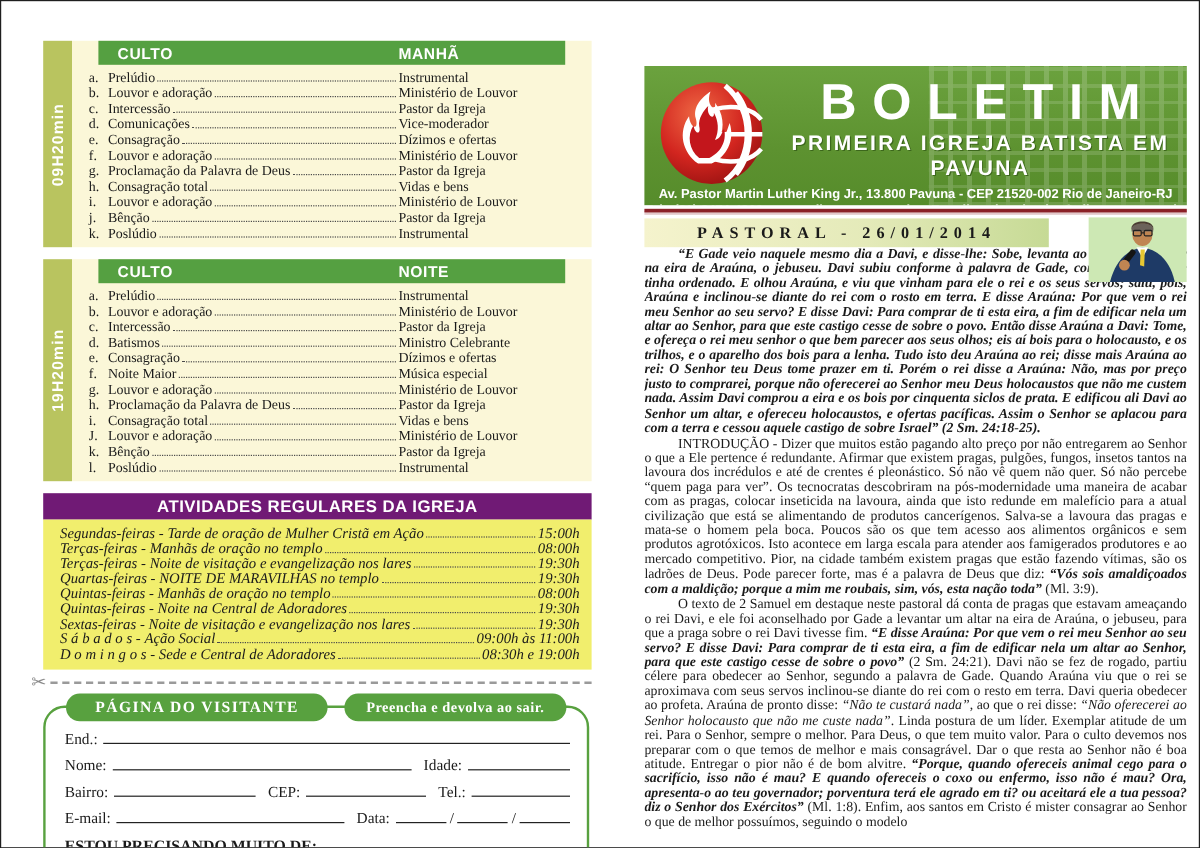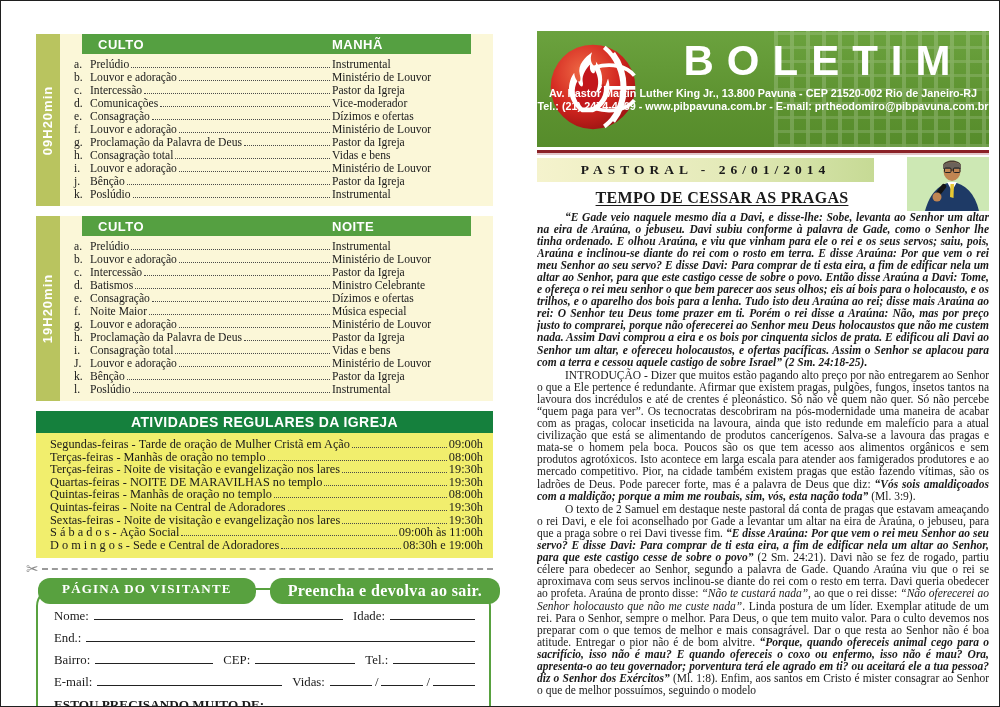--- a/index.html
+++ b/index.html
@@ -17,54 +17,54 @@
         font-weight:bold;font-size:13px;display:flex;padding:2.5px 8px 2.5px 16px;letter-spacing:.5px;justify-content:center;}
   .h-right{margin-left:auto;width:131px;text-align:left;}
   .service-rows{padding-top:4px;}
   .s-row{display:flex;align-items:baseline;font-size:11.6px;line-height:12px;padding:0 8px 0 14px;}
   .s-letter{width:16px;flex:none;}
   .s-item{white-space:nowrap;}
   .s-leader{flex:1;border-bottom:1.3px dotted #4a4a4a;margin:0 2px 2px 2px;height:9px;}
   .s-val{width:153px;flex:none;}
 
   .activities{margin-bottom:4px;}
-  .act-header{background:#15803d;color:#fff;font-family:"Liberation Sans",sans-serif;font-weight:bold;
+  .act-header{background:#701a75;color:#fff;font-family:"Liberation Sans",sans-serif;font-weight:bold;
         font-size:14px;text-align:center;padding:3px 0;letter-spacing:.4px;}
   .act-body{background:#f1ee6d;padding:5px 10px 7px 14px;}
-  .a-row{display:flex;align-items:baseline;font-size:12.3px;line-height:12.6px;}
+  .a-row{display:flex;align-items:baseline;font-size:12.3px;line-height:12.6px;font-style:italic;}
   .a-day{white-space:pre;}
   .a-sep{white-space:pre;}
   .a-desc{white-space:nowrap;}
   .a-leader{flex:1;border-bottom:1.3px dotted #4a4a4a;margin:0 2px 2px 2px;height:9px;}
   .a-time{white-space:nowrap;}
 
   .cut{display:flex;align-items:center;color:#8a8a8a;margin:3px 0 12px -10px;height:14px;}
   .cut .scissors{font-size:15px;margin-right:3px;line-height:1;}
   .cut .dashes{flex:1;border-top:2.5px dashed #9a9a9a;}
 
   .visitor{border:2.5px solid #58a13f;border-radius:18px;position:relative;
         padding:12px 14px 9px 16px;margin-right:2px;}
-  .v-tabs{position:absolute;top:-12px;left:0;right:0;display:flex;gap:14px;}
+  .v-tabs{position:absolute;top:-12px;left:0;right:0;display:flex;justify-content:center;gap:14px;}
   .v-pill{background:#58a13f;color:#fff;border-radius:12px;padding:3px 24px;font-weight:bold;
         font-size:13px;letter-spacing:1.2px;white-space:nowrap;}
-  .v-pill2{font-size:16px;letter-spacing:.4px;padding:4px 18px;}
+  .v-pill2{font-size:12px;letter-spacing:.4px;padding:4px 18px;}
   .f-row{display:flex;align-items:baseline;font-size:12.8px;margin-top:5px;}
   .f-label{white-space:nowrap;margin-right:5px;}
   .f-label.ml{margin-left:10px;}
   .f-line{border-bottom:1px solid #222;height:12px;}
   .grow1{flex:1;}
   .w80{width:85px;flex:none;}
   .w100{width:100px;flex:none;}
   .w115{width:118px;flex:none;}
   .w40{width:42px;flex:none;}
   .slash{margin:0 3px;}
   .needs-title{font-weight:bold;font-size:13.2px;margin-top:7px;}
 
   
-  .col-right{flex:1;box-sizing:border-box;padding:30px 10px 12px 27px;position:relative;}
+  .col-right{flex:1;box-sizing:border-box;padding:30px 10px 12px 27px;position:relative;margin-top:24px;}
   .masthead{background:linear-gradient(180deg,#6ba23e 0%,#5d9230 60%,#568c2b 100%);
         position:relative;height:116px;overflow:hidden;}
   .mast-building{position:absolute;right:0;top:0;bottom:0;width:215px;opacity:.20;pointer-events:none;
         background:
         repeating-linear-gradient(90deg, rgba(255,255,255,.85) 0 4px, transparent 4px 16px),
         repeating-linear-gradient(0deg, rgba(255,255,255,.7) 0 3px, transparent 3px 14px);}
   .logo{position:absolute;left:9px;top:8px;width:94px;height:94px;}
   .mast-title{margin-left:108px;text-align:center;color:#fff;font-family:"Liberation Sans",sans-serif;
         font-weight:bold;font-size:42px;line-height:1;letter-spacing:13px;text-indent:13px;
         padding-top:9px;position:relative;}
@@ -261,21 +261,21 @@
       </div>
 
     <section class="activities">
       <div class="act-header">ATIVIDADES REGULARES DA IGREJA</div>
       <div class="act-body" id="act-body">
           <div class="a-row">
             <span class="a-day">Segundas-feiras</span>
             <span class="a-sep"> - </span>
             <span class="a-desc">Tarde de oração de Mulher Cristã em Ação</span>
             <span class="a-leader"></span>
-            <span class="a-time">09:00h</span>
+            <span class="a-time">15:00h</span>
           </div>
           <div class="a-row">
             <span class="a-day">Terças-feiras</span>
             <span class="a-sep"> - </span>
             <span class="a-desc">Manhãs de oração no templo</span>
             <span class="a-leader"></span>
             <span class="a-time">08:00h</span>
           </div>
           <div class="a-row">
             <span class="a-day">Terças-feiras</span>
@@ -333,42 +333,42 @@
       <span class="scissors">✂</span>
       <span class="dashes"></span>
     </div>
 
     <div class="visitor">
       <div class="v-tabs">
         <span class="v-pill">PÁGINA DO VISITANTE</span>
         <span class="v-pill v-pill2">Preencha e devolva ao sair.</span>
       </div>
 
+      <div class="f-row">
+        <span class="f-label">End.:</span>
+        <span class="f-line grow1"></span>
+      </div>
       <div class="f-row">
         <span class="f-label">Nome:</span>
         <span class="f-line grow1"></span>
         <span class="f-label ml">Idade:</span>
         <span class="f-line w80"></span>
-      </div>
-      <div class="f-row">
-        <span class="f-label">End.:</span>
-        <span class="f-line grow1"></span>
       </div>
       <div class="f-row">
         <span class="f-label">Bairro:</span>
         <span class="f-line w115"></span>
         <span class="f-label ml">CEP:</span>
         <span class="f-line w100"></span>
         <span class="f-label ml">Tel.:</span>
         <span class="f-line grow1"></span>
       </div>
       <div class="f-row">
         <span class="f-label">E-mail:</span>
         <span class="f-line grow1"></span>
-        <span class="f-label ml">Vidas:</span>
+        <span class="f-label ml">Data:</span>
         <span class="f-line w40"></span>
         <span class="slash">/</span>
         <span class="f-line w40"></span>
         <span class="slash">/</span>
         <span class="f-line w40"></span>
       </div>
 
       <div class="needs-title">ESTOU PRECISANDO MUITO DE:</div>
 
     </div>
@@ -388,20 +388,21 @@
         <circle cx="50" cy="51" r="45" fill="url(#lg)"></circle>
         <path d="M62,9 C88,30 88,74 62,93" stroke="#fff" fill="none" stroke-width="4.5"></path>
         <path d="M72,15 C88,36 88,68 72,88" stroke="#fff" fill="none" stroke-width="3.5"></path>
         <path d="M52,30 C70,25 86,29 94,39" stroke="#fff" fill="none" stroke-width="4"></path>
         <path d="M52,52 L95,52" stroke="#fff" fill="none" stroke-width="4"></path>
         <path d="M52,74 C70,79 86,75 94,65" stroke="#fff" fill="none" stroke-width="4"></path>
         <path d="M38,78 C24,68 20,50 30,36 C31,47 39,49 36,38 C33,27 42,19 49,14 C44,27 55,33 53,24 C60,33 62,45 57,56 C63,54 64,47 66,42 C71,58 63,72 50,78 Z" fill="#fff"></path>
         <path d="M39,73 C30,66 28,53 34,44 C35,52 41,53 39,45 C38,38 43,31 47,27 C45,36 53,40 52,33 C56,40 57,49 53,57 C58,56 59,51 61,47 C64,59 57,69 48,73 Z" fill="#c3161c"></path>
       </svg>
       <div class="mast-title">BOLETIM</div>
+      <div class="mast-sub">PRIMEIRA IGREJA BATISTA EM PAVUNA</div>
       <div class="mast-addr">Av. Pastor Martin Luther King Jr., 13.800 Pavuna - CEP 21520-002 Rio de Janeiro-RJ</div>
       <div class="mast-addr mast-addr2">Tel.: (21) 2474-4369 - www.pibpavuna.com.br - E-mail: prtheodomiro@pibpavuna.com.br</div>
     </header>
 
     <div class="maroon-rule"></div>
 
     <div class="pastoral-wrap">
       <div class="pastoral-bar">PASTORAL - 26/01/2014</div>
       <svg class="pastor-photo" viewBox="0 0 82 54">
         <rect x="0" y="0" width="82" height="54" fill="#cde8b4"></rect>
@@ -412,21 +413,20 @@
         <rect x="46.5" y="11" width="6.5" height="4.5" rx="1" fill="none" stroke="#222" stroke-width="1"></rect>
         <line x1="44" y1="13" x2="46.5" y2="13" stroke="#222" stroke-width="1"></line>
         <path d="M18,54 C23,35 33,27 45,25 C58,27 68,36 72,54 Z" fill="#1e3a66"></path>
         <path d="M40,25 L45,34 L50,25 Z" fill="#fff"></path>
         <path d="M43.5,27 L47,27 L46.5,41 L43,40 Z" fill="#e8c832"></path>
         <g transform="rotate(38 34 33)">
           <rect x="31.5" y="26" width="5" height="13" rx="2.2" fill="#141414"></rect>
         </g>
         <circle cx="30" cy="40" r="4.5" fill="#c08552"></circle>
       </svg>
-      <h2 class="article-title">TEMPO DE CESSAR AS PRAGAS</h2>
     </div>
 
     <div class="article" id="article">
         <p><span class="seg-bi">“E Gade veio naquele mesmo dia a Davi, e disse-lhe: Sobe, levanta ao Senhor um altar na eira de Araúna, o jebuseu. Davi subiu conforme à palavra de Gade, como o Senhor lhe tinha ordenado. E olhou Araúna, e viu que vinham para ele o rei e os seus servos; saiu, pois, Araúna e inclinou-se diante do rei com o rosto em terra. E disse Araúna: Por que vem o rei meu Senhor ao seu servo? E disse Davi: Para comprar de ti esta eira, a fim de edificar nela um altar ao Senhor, para que este castigo cesse de sobre o povo. Então disse Araúna a Davi: Tome, e ofereça o rei meu senhor o que bem parecer aos seus olhos; eis aí bois para o holocausto, e os trilhos, e o aparelho dos bois para a lenha. Tudo isto deu Araúna ao rei; disse mais Araúna ao rei: O Senhor teu Deus tome prazer em ti. Porém o rei disse a Araúna: Não, mas por preço justo to comprarei, porque não oferecerei ao Senhor meu Deus holocaustos que não me custem nada. Assim Davi comprou a eira e os bois por cinquenta siclos de prata. E edificou ali Davi ao Senhor um altar, e ofereceu holocaustos, e ofertas pacíficas. Assim o Senhor se aplacou para com a terra e cessou aquele castigo de sobre Israel” (2 Sm. 24:18-25).</span></p>
         <p><span class="seg-b">INTRODUÇÃO</span><span> - Dizer que muitos estão pagando alto preço por não entregarem ao Senhor o que a Ele pertence é redundante. Afirmar que existem pragas, pulgões, fungos, insetos tantos na lavoura dos incrédulos e até de crentes é pleonástico. Só não vê quem não quer. Só não percebe “quem paga para ver”. Os tecnocratas descobriram na pós-modernidade uma maneira de acabar com as pragas, colocar inseticida na lavoura, ainda que isto redunde em malefício para a atual civilização que está se alimentando de produtos cancerígenos. Salva-se a lavoura das pragas e mata-se o homem pela boca. Poucos são os que tem acesso aos alimentos orgânicos e sem produtos agrotóxicos. Isto acontece em larga escala para atender aos famigerados produtores e ao mercado competitivo. Pior, na cidade também existem pragas que estão fazendo vítimas, são os ladrões de Deus. Pode parecer forte, mas é a palavra de Deus que diz: </span><span class="seg-bi">“Vós sois amaldiçoados com a maldição; porque a mim me roubais, sim, vós, esta nação toda”</span><span> (Ml. 3:9).</span></p>
         <p><span>O texto de 2 Samuel em destaque neste pastoral dá conta de pragas que estavam ameaçando o rei Davi, e ele foi aconselhado por Gade a levantar um altar na eira de Araúna, o jebuseu, para que a praga sobre o rei Davi tivesse fim. </span><span class="seg-bi">“E disse Araúna: Por que vem o rei meu Senhor ao seu servo? E disse Davi: Para comprar de ti esta eira, a fim de edificar nela um altar ao Senhor, para que este castigo cesse de sobre o povo”</span><span> (2 Sm. 24:21). Davi não se fez de rogado, partiu célere para obedecer ao Senhor, segundo a palavra de Gade. Quando Araúna viu que o rei se aproximava com seus servos inclinou-se diante do rei com o resto em terra. Davi queria obedecer ao profeta. Araúna de pronto disse: </span><span class="seg-i">“Não te custará nada”</span><span>, ao que o rei disse: </span><span class="seg-i">“Não oferecerei ao Senhor holocausto que não me custe nada”</span><span>. Linda postura de um líder. Exemplar atitude de um rei. Para o Senhor, sempre o melhor. Para Deus, o que tem muito valor. Para o culto devemos nos preparar com o que temos de melhor e mais consagrável. Dar o que resta ao Senhor não é boa atitude. Entregar o pior não é de bom alvitre. </span><span class="seg-bi">“Porque, quando ofereceis animal cego para o sacrifício, isso não é mau? E quando ofereceis o coxo ou enfermo, isso não é mau? Ora, apresenta-o ao teu governador; porventura terá ele agrado em ti? ou aceitará ele a tua pessoa? diz o Senhor dos Exércitos”</span><span> (Ml. 1:8). Enfim, aos santos em Cristo é mister consagrar ao Senhor o que de melhor possuímos, seguindo o modelo</span></p>
       </div>
   </div>
 </div>
 

